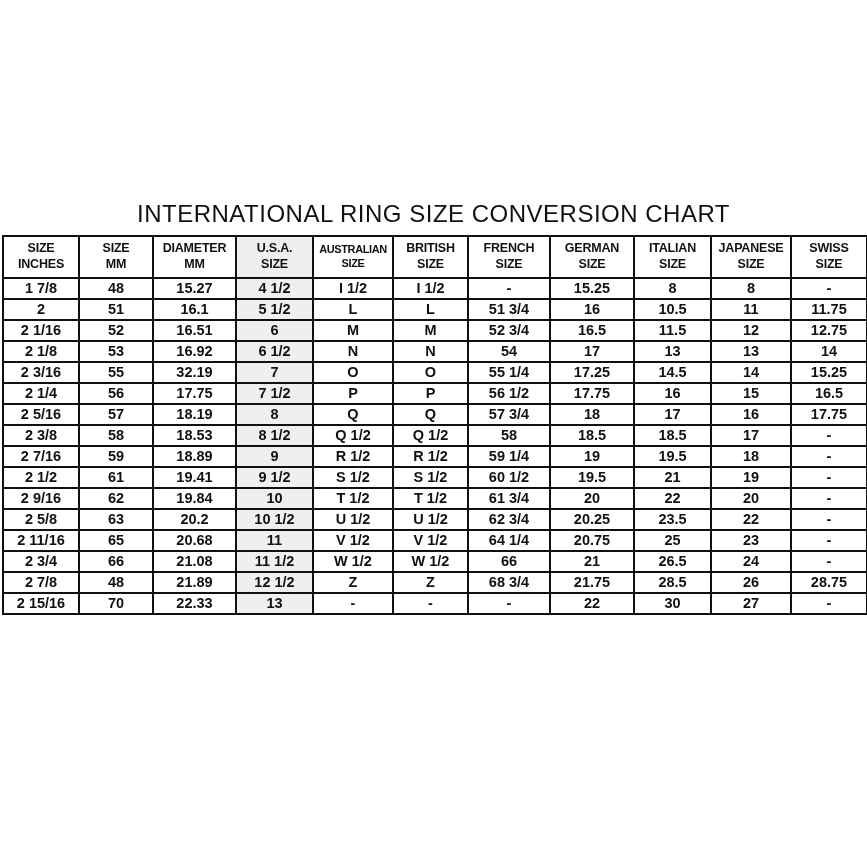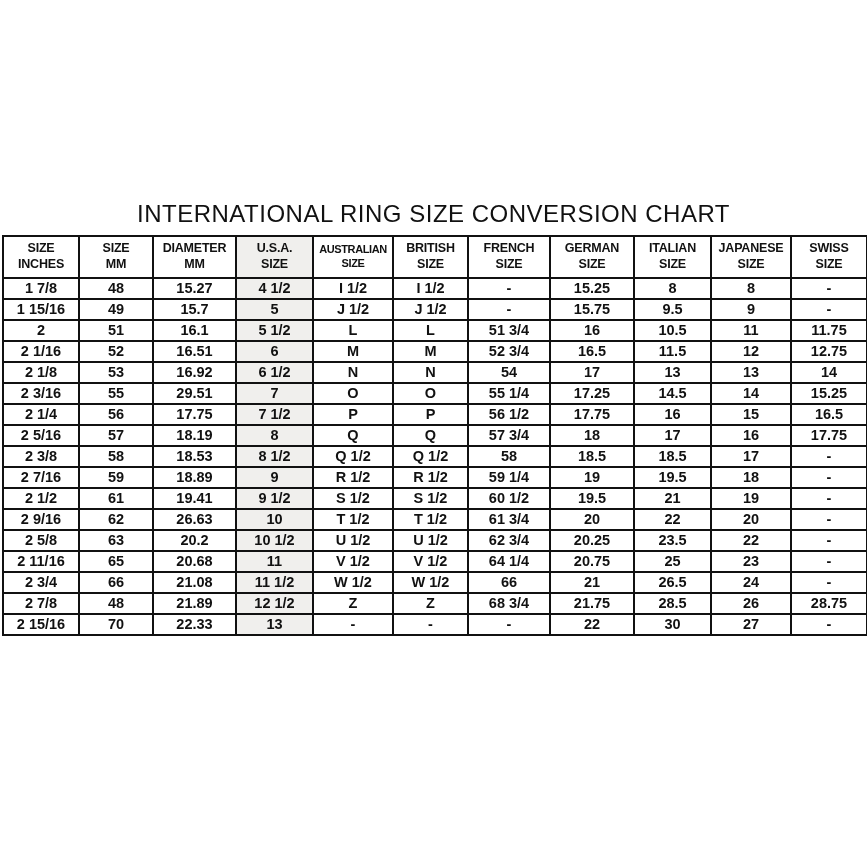--- a/index.html
+++ b/index.html
@@ -118,33 +118,20 @@
           <td class="shade">4 1/2</td>
           <td>I 1/2</td>
           <td>I 1/2</td>
           <td>-</td>
           <td>15.25</td>
           <td>8</td>
           <td>8</td>
           <td>-</td>
         </tr>
         <tr>
-          <td>1 15/16</td>
-          <td>49</td>
-          <td>15.7</td>
-          <td class="shade">5</td>
-          <td>J 1/2</td>
-          <td>J 1/2</td>
-          <td>-</td>
-          <td>15.75</td>
-          <td>9.5</td>
-          <td>9</td>
-          <td>-</td>
-        </tr>
-        <tr>
           <td>2</td>
           <td>51</td>
           <td>16.1</td>
           <td class="shade">5 1/2</td>
           <td>L</td>
           <td>L</td>
           <td>51 3/4</td>
           <td>16</td>
           <td>10.5</td>
           <td>11</td>
@@ -172,21 +159,21 @@
           <td>N</td>
           <td>54</td>
           <td>17</td>
           <td>13</td>
           <td>13</td>
           <td>14</td>
         </tr>
         <tr>
           <td>2 3/16</td>
           <td>55</td>
-          <td>29.51</td>
+          <td>32.19</td>
           <td class="shade">7</td>
           <td>O</td>
           <td>O</td>
           <td>55 1/4</td>
           <td>17.25</td>
           <td>14.5</td>
           <td>14</td>
           <td>15.25</td>
         </tr>
         <tr>
@@ -250,21 +237,21 @@
           <td>S 1/2</td>
           <td>60 1/2</td>
           <td>19.5</td>
           <td>21</td>
           <td>19</td>
           <td>-</td>
         </tr>
         <tr>
           <td>2 9/16</td>
           <td>62</td>
-          <td>26.63</td>
+          <td>19.84</td>
           <td class="shade">10</td>
           <td>T 1/2</td>
           <td>T 1/2</td>
           <td>61 3/4</td>
           <td>20</td>
           <td>22</td>
           <td>20</td>
           <td>-</td>
         </tr>
         <tr>

